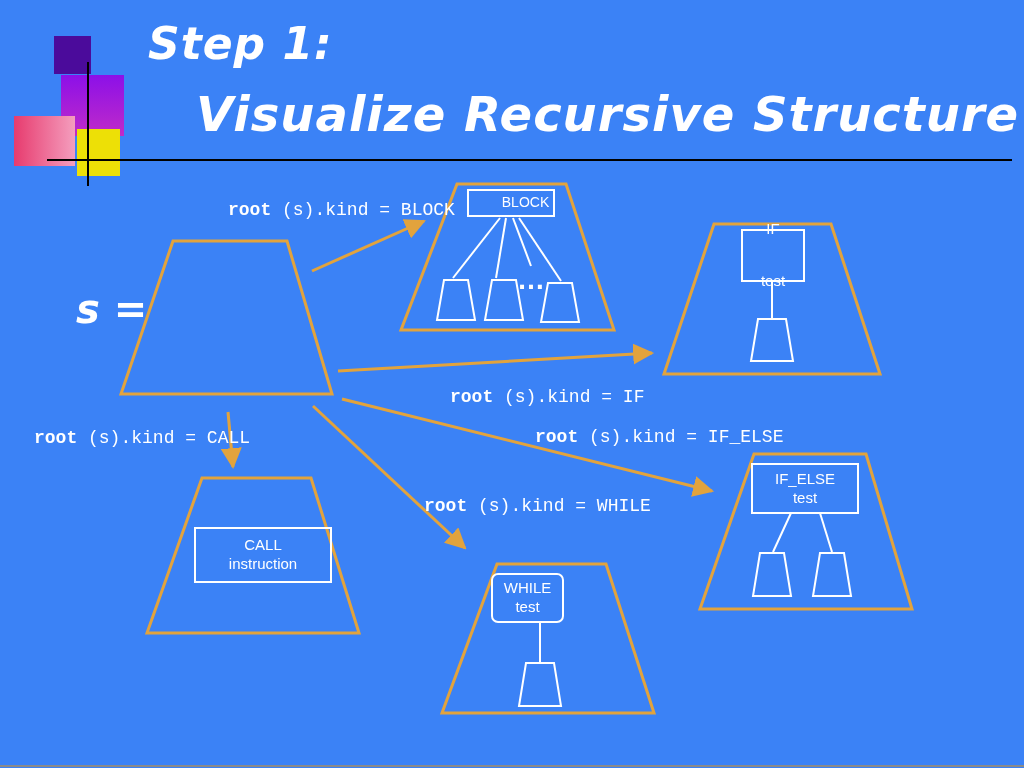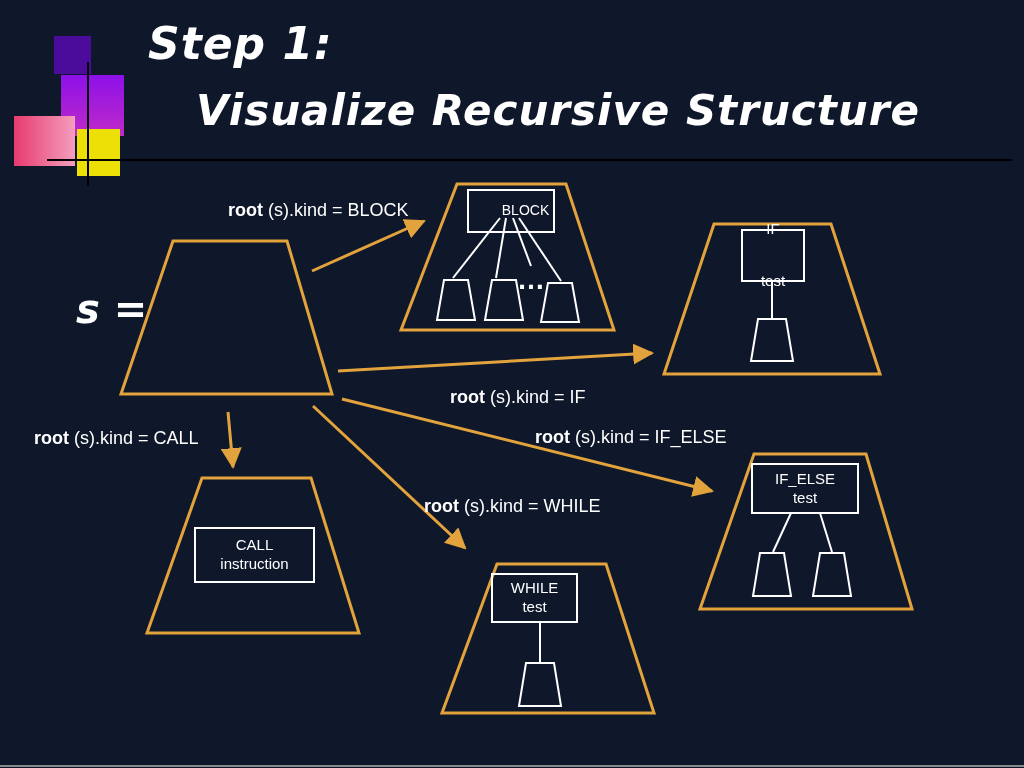--- a/index.html
+++ b/index.html
@@ -1,40 +1,40 @@
 <!DOCTYPE html>
 <html><head>
 <meta charset="utf-8">
 <style>
   * { margin:0; padding:0; box-sizing:border-box; }
   body { background:#000; }
   .slide {
     position:relative; width:1024px; height:768px;
-    background:#0f172a; overflow:hidden;
+    background:#3b82f6; overflow:hidden;
     font-family:"Liberation Sans", sans-serif;
   }
   svg.layer { position:absolute; left:0; top:0; width:1024px; height:768px; }
   .title1 {
     position:absolute; left:148px; top:18px;
     font-family:"DejaVu Sans", sans-serif; font-style:italic; font-weight:700;
     font-size:44px; color:#FFFFFF; letter-spacing:1px; white-space:nowrap;
   }
   .title2 {
     position:absolute; left:196px; top:86px;
     font-family:"DejaVu Sans", sans-serif; font-style:italic; font-weight:700;
-    font-size:42px; color:#FFFFFF; letter-spacing:1px; white-space:nowrap;
+    font-size:48px; color:#FFFFFF; letter-spacing:1px; white-space:nowrap;
   }
   .s-label {
     position:absolute; left:76px; top:286px;
     font-family:"DejaVu Sans", sans-serif; font-style:italic; font-weight:700;
     font-size:40px; color:#FFFFFF; white-space:nowrap;
   }
   .edge-label {
     position:absolute; color:#FFFFFF; font-size:18px; white-space:nowrap;
-    font-family:Liberation Sans, sans-serif;
+    font-family:Liberation Mono, monospace;
   }
   .edge-label .b { font-weight:700; }
   .node-box {
     position:absolute; border:2px solid #FFFFFF; color:#FFFFFF;
     display:flex; flex-direction:column; align-items:center; justify-content:center;
     text-align:center; font-size:15px; line-height:1.25; white-space:nowrap;
   }
   .ellipsis {
     position:absolute; left:517px; top:264px; color:#FFFFFF;
     font-size:28px; font-weight:700; letter-spacing:1px;
@@ -112,35 +112,35 @@
   <div class="edge-label" style="left:228px; top:200px;"><span class="b">root</span><span> (s).kind = BLOCK</span></div>
 
   <div class="edge-label" style="left:450px; top:387px;"><span class="b">root</span><span> (s).kind = IF</span></div>
 
   <div class="edge-label" style="left:34px; top:428px;"><span class="b">root</span><span> (s).kind = CALL</span></div>
 
   <div class="edge-label" style="left:424px; top:496px;"><span class="b">root</span><span> (s).kind = WHILE</span></div>
 
   <div class="edge-label" style="left:535px; top:427px;"><span class="b">root</span><span> (s).kind = IF_ELSE</span></div>
 
-  <div class="node-box" style="left:467px; top:189px; width:88px; height:44px; font-size:14px;padding-left:29px;">
+  <div class="node-box" style="left:467px; top:189px; width:88px; height:28px; font-size:14px;padding-left:29px;">
     <span>BLOCK</span>
   </div>
 
   <div class="node-box" style="left:741px; top:229px; width:64px; height:53px;gap:33px;">
     <span>IF</span>
     <span>test</span>
   </div>
 
-  <div class="node-box" style="left:194px; top:527px; width:121px; height:56px;">
+  <div class="node-box" style="left:194px; top:527px; width:138px; height:56px;">
     <span>CALL</span>
     <span>instruction</span>
   </div>
 
-  <div class="node-box" style="left:491px; top:573px; width:87px; height:50px;">
+  <div class="node-box" style="left:491px; top:573px; width:73px; height:50px;border-radius:7px;">
     <span>WHILE</span>
     <span>test</span>
   </div>
 
   <div class="node-box" style="left:751px; top:463px; width:108px; height:51px;">
     <span>IF_ELSE</span>
     <span>test</span>
   </div>
 
   <div class="ellipsis">…</div>

